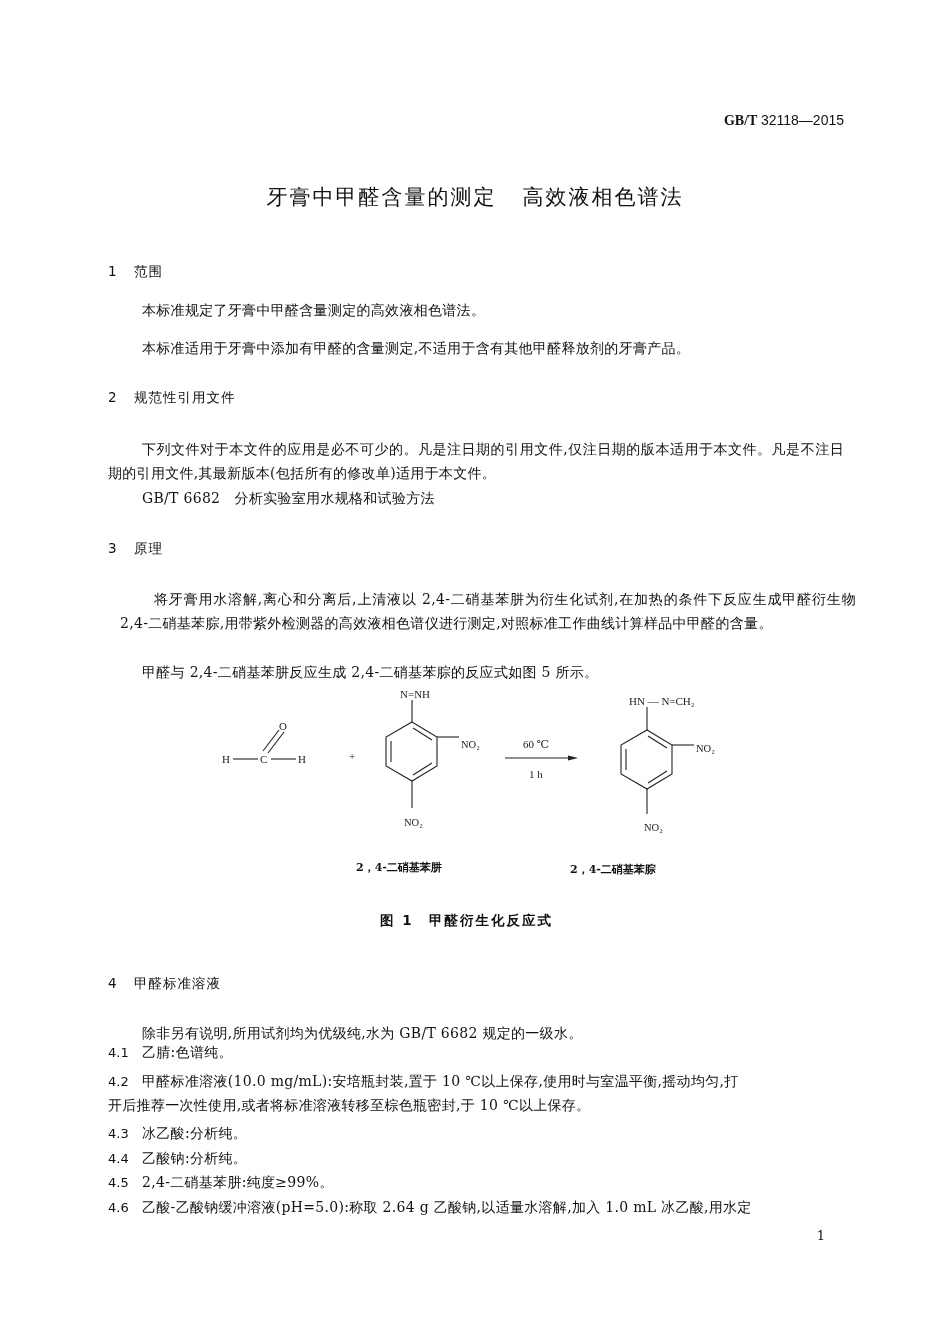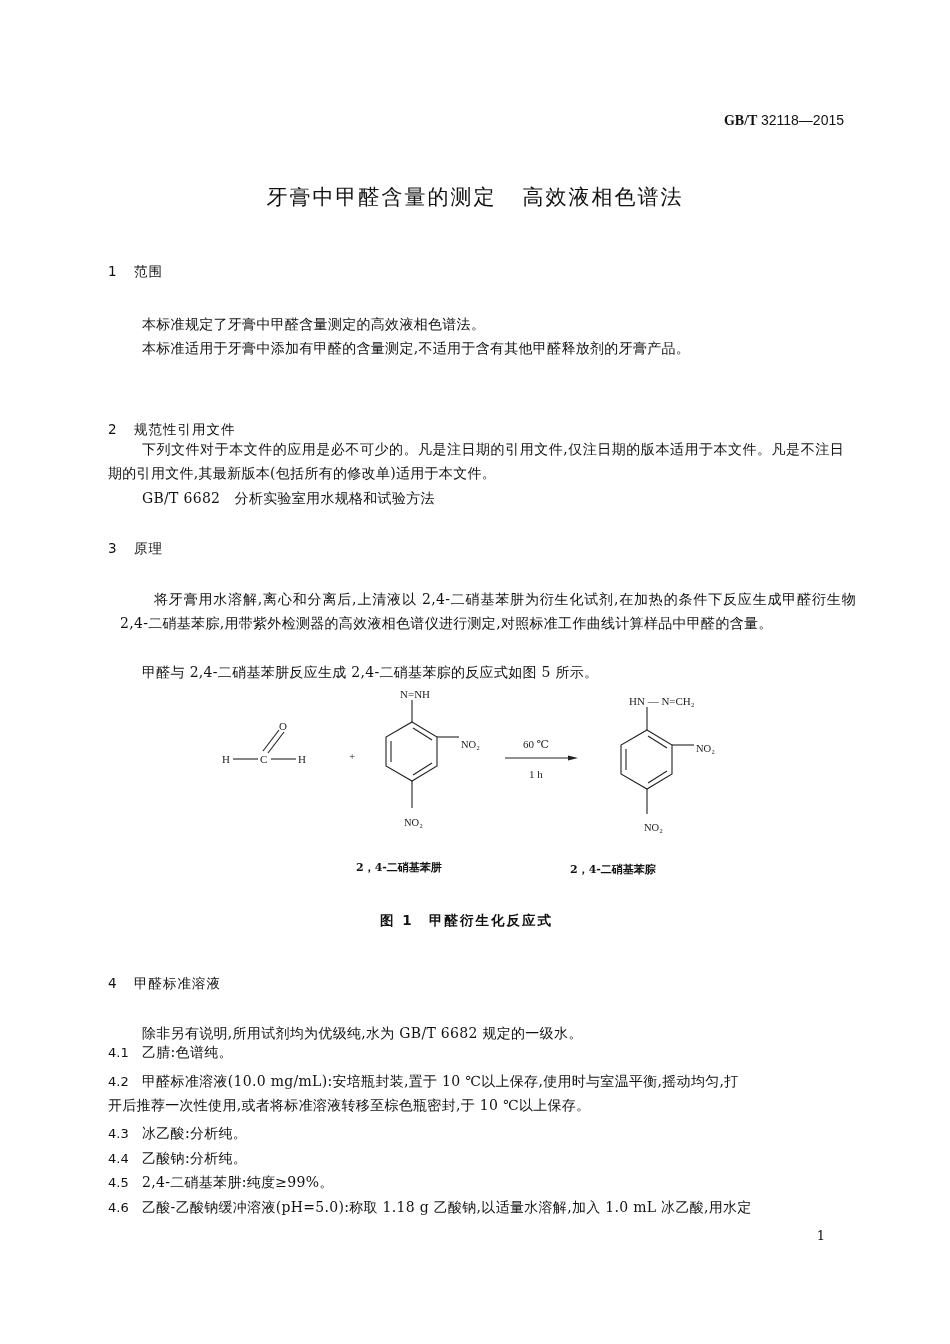--- a/index.html
+++ b/index.html
@@ -28,24 +28,24 @@
   <b>GB/T</b>&nbsp;<span>32118—2015</span>
 </div>
 
 <div class="abs title">
   <span>牙膏中甲醛含量的测定</span><span class="gap"></span><span>高效液相色谱法</span>
 </div>
 
 <div class="abs h" style="top:263px;">
   <span class="num">1</span><span>范围</span>
 </div>
-<div class="abs p indent" style="top:312px;">本标准规定了牙膏中甲醛含量测定的高效液相色谱法。</div>
+<div class="abs p indent" style="top:298px;">本标准规定了牙膏中甲醛含量测定的高效液相色谱法。</div>
 <div class="abs p indent" style="top:336px;">本标准适用于牙膏中添加有甲醛的含量测定,不适用于含有其他甲醛释放剂的牙膏产品。</div>
 
-<div class="abs h" style="top:389px;margin-top:32px;">
+<div class="abs h" style="top:389px;">
   <span class="num">2</span><span>规范性引用文件</span>
 </div>
 <div class="abs p indent" style="top:437px;">下列文件对于本文件的应用是必不可少的。凡是注日期的引用文件,仅注日期的版本适用于本文件。凡是不注日期的引用文件,其最新版本(包括所有的修改单)适用于本文件。</div>
 <div class="abs p indent" style="top:486px;">GB/T 6682　分析实验室用水规格和试验方法</div>
 
 <div class="abs h" style="top:540px;">
   <span class="num">3</span><span>原理</span>
 </div>
 <div class="abs p indent" style="top:587px;margin-left:12px;">将牙膏用水溶解,离心和分离后,上清液以 2,4-二硝基苯肼为衍生化试剂,在加热的条件下反应生成甲醛衍生物 2,4-二硝基苯腙,用带紫外检测器的高效液相色谱仪进行测定,对照标准工作曲线计算样品中甲醛的含量。</div>
 <div class="abs p indent" style="top:660px;">甲醛与 2,4-二硝基苯肼反应生成 2,4-二硝基苯腙的反应式如图 5 所示。</div>
@@ -119,16 +119,16 @@
 <div class="abs item" style="top:1125px;">
   <span class="inum">4.3</span><span>冰乙酸:分析纯。</span>
 </div>
 <div class="abs item" style="top:1150px;">
   <span class="inum">4.4</span><span>乙酸钠:分析纯。</span>
 </div>
 <div class="abs item" style="top:1174px;">
   <span class="inum">4.5</span><span>2,4-二硝基苯肼:纯度≥99%。</span>
 </div>
 <div class="abs item" style="top:1199px;">
-  <span class="inum">4.6</span><span>乙酸-乙酸钠缓冲溶液(pH=5.0):称取 1.18 g 乙酸钠,以适量水溶解,加入 1.0 mL 冰乙酸,用水定</span>
+  <span class="inum">4.6</span><span>乙酸-乙酸钠缓冲溶液(pH=5.0):称取 2.64 g 乙酸钠,以适量水溶解,加入 1.0 mL 冰乙酸,用水定</span>
 </div>
 
 <div class="abs page-num">1</div>
 
 </body></html>

